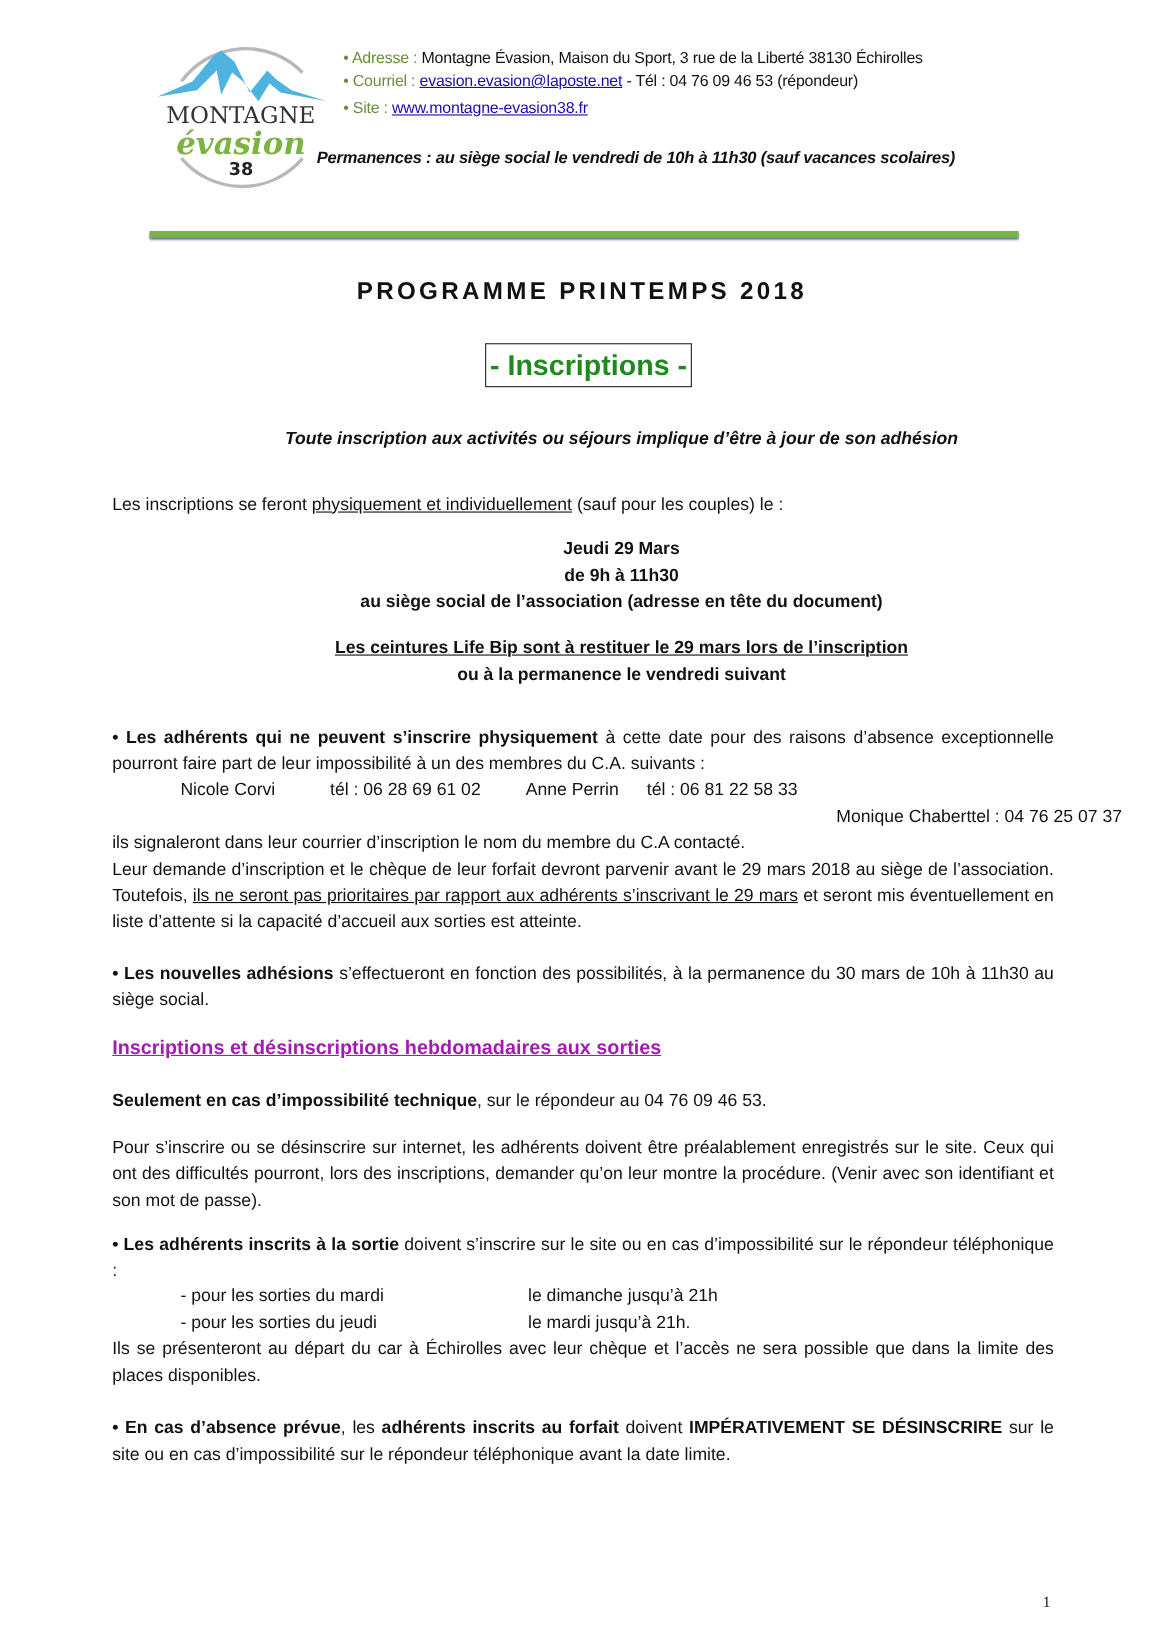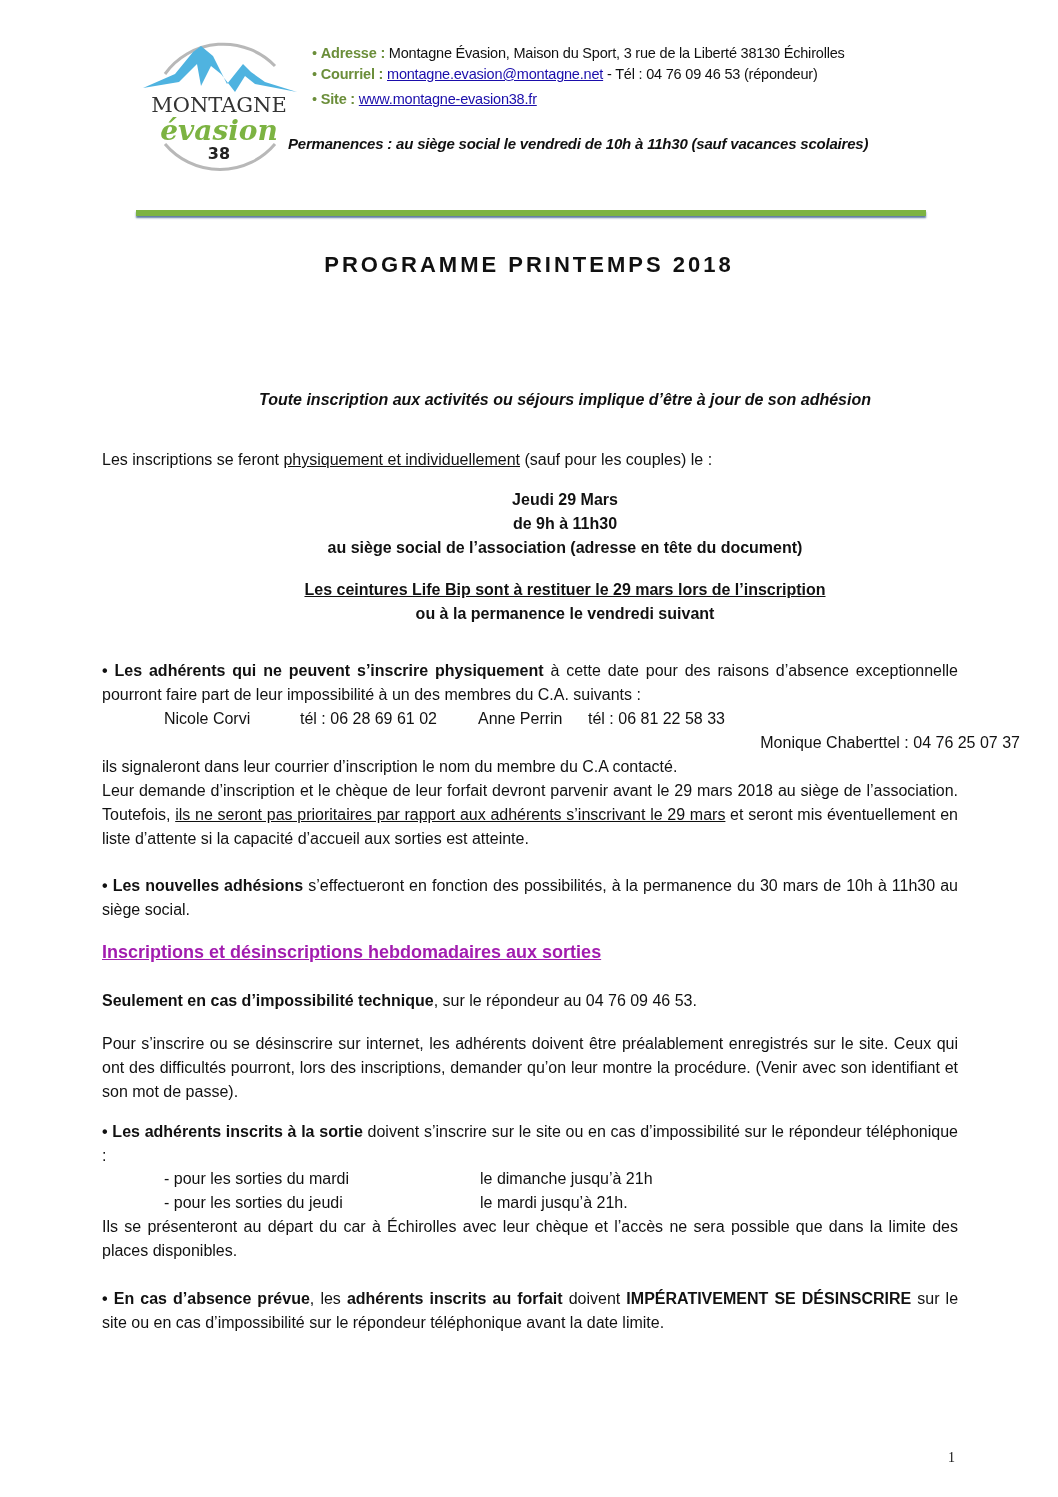--- a/index.html
+++ b/index.html
@@ -4,21 +4,21 @@
 <style>
   html, body { margin: 0; padding: 0; background: #ffffff; }
   body { width: 1058px; height: 1497px; position: relative; overflow: hidden;
          font-family: "Liberation Sans Narrow", "Liberation Sans", sans-serif; color: #111; }
   .page { position: absolute; left: 0; top: 0; width: 1058px; height: 1497px; }
 
   
   .logo { position: absolute; left: 135px; top: 26px; width: 168px; height: 146px; }
   .contact { position: absolute; left: 312px; top: 43px; font-size: 14.5px; line-height: 21px; letter-spacing: -0.2px; }
   .contact .row { white-space: nowrap; }
-  .contact .label { color: #6b8e3a; font-weight: bold; }
+  .contact .label { color: #6b8e3a; }
   .contact .bullet { color: #6b8e3a; }
   .contact a { color: #1a0dab; text-decoration: underline; }
   .contact .row.site { margin-top: 4px; }
   .perm { position: absolute; left: 288px; top: 135px; font-size: 15px; font-weight: bold; font-style: italic; white-space: nowrap; letter-spacing: -0.2px; }
 
   .rule { position: absolute; left: 136px; top: 210px; width: 790px; height: 6px; background: #7cb342;
           box-shadow: 0 2px 2px #5b7aa0; }
 
   .title { position: absolute; left: 0; width: 1058px; top: 252px; text-align: center; font-size: 22px;
            font-weight: bold; letter-spacing: 3px; }
@@ -51,33 +51,36 @@
     <text x="84" y="133" text-anchor="middle" font-family="DejaVu Sans, sans-serif" font-weight="bold" font-size="16" fill="#222">38</text>
   </svg>
 
   <div class="contact">
     <div class="row">
       <span class="bullet">• </span><span class="label">Adresse :</span>
       <span>Montagne Évasion, Maison du Sport, 3 rue de la Liberté 38130 Échirolles</span>
     </div>
     <div class="row">
       <span class="bullet">• </span><span class="label">Courriel :</span>
-      <a>montagne.evasion@montagne.net</a><span> - </span>
+      <a>evasion.evasion@laposte.net</a><span> - </span>
       <span>Tél : 04 76 09 46 53 (répondeur)</span>
     </div>
     <div class="row site">
       <span class="bullet">• </span><span class="label">Site :</span>
       <a>www.montagne-evasion38.fr</a>
     </div>
   </div>
   <div class="perm">Permanences : au siège social le vendredi de 10h à 11h30 (sauf vacances scolaires)</div>
 
   <div class="rule"></div>
 
   <div class="title">PROGRAMME PRINTEMPS 2018</div>
+  <div class="ins-box">
+    <span>- Inscriptions -</span>
+  </div>
 
   <div class="p center it" style="top:388px;">Toute inscription aux activités ou séjours implique d’être à jour de son adhésion</div>
 
   <div class="p" style="top:448px;">
     <span>Les inscriptions se feront </span><u>physiquement et individuellement</u><span> (sauf pour les couples) le :</span>
   </div>
 
   <div class="p center" style="top:488px; font-weight:bold;">
     <div>Jeudi 29 Mars</div>
     <div>de 9h à 11h30</div>

